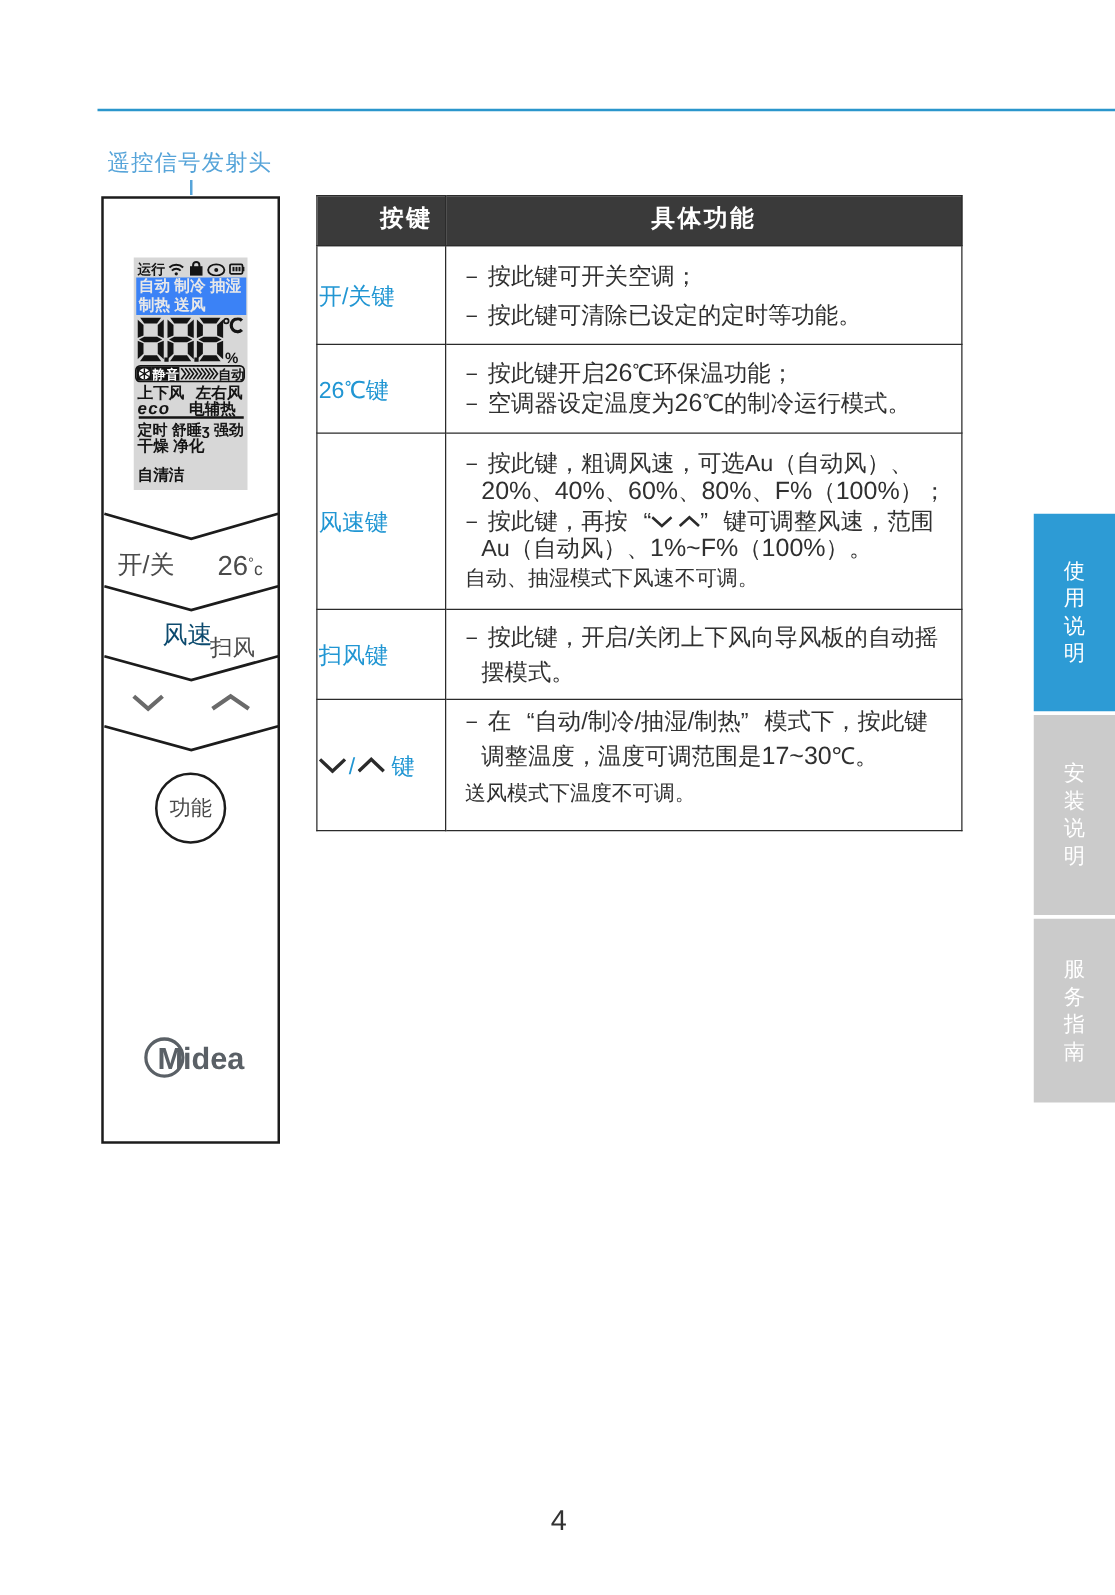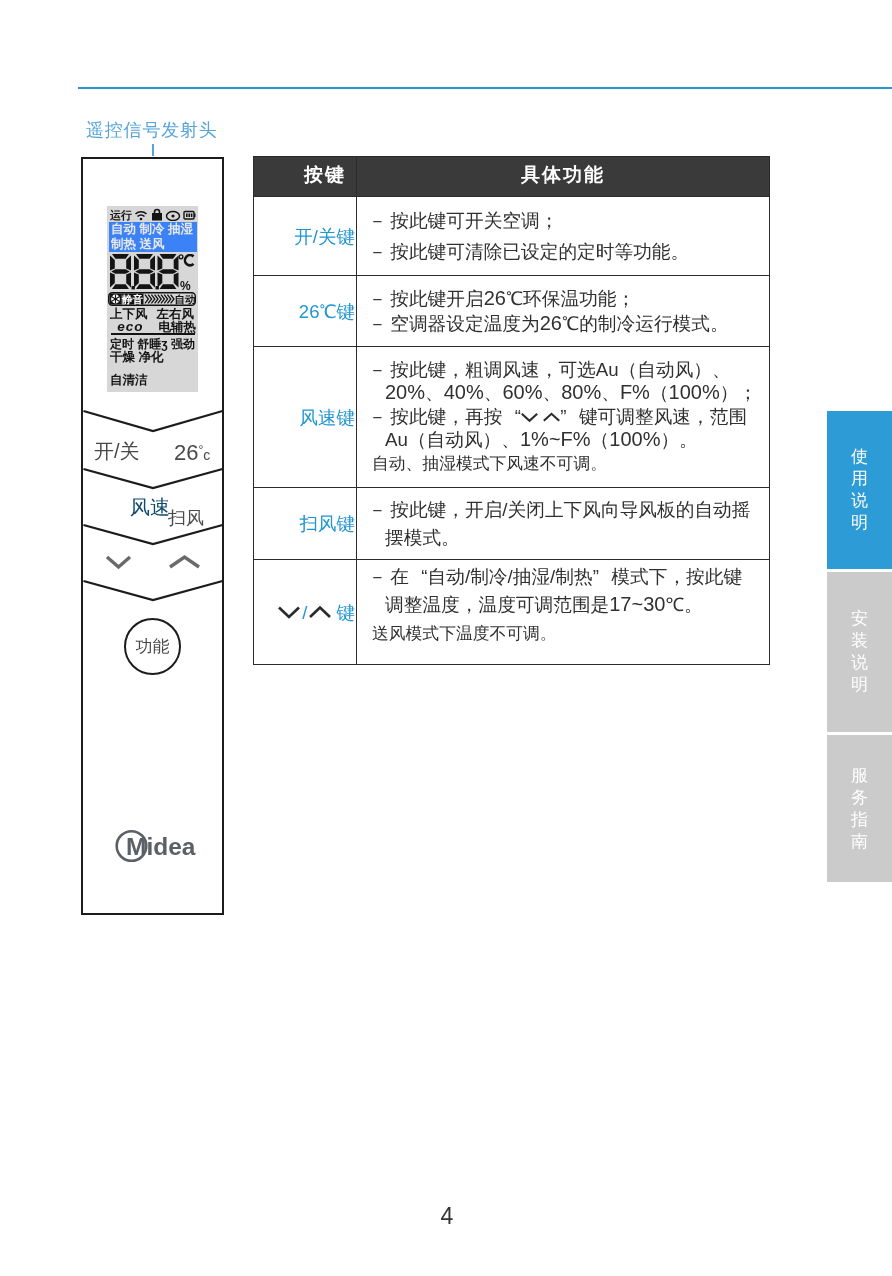--- a/index.html
+++ b/index.html
@@ -1,20 +1,20 @@
 <!DOCTYPE html>
 <html><head>
 <meta charset="utf-8">
 <style>
   html,body{margin:0;padding:0;}
   body{width:892px;height:1276px;position:relative;background:#fff;
        font-family:"Liberation Sans",sans-serif;overflow:hidden;}
   .abs{position:absolute;}
   table, table td{border:1.5px solid #2b2b2b;}
-  td.key{text-align:right;color:#2196d3;font-size:18.5px;}
+  td.key{text-align:left;color:#2196d3;font-size:18.5px;}
   td.fn{padding:0 6px 0 15px;line-height:23px;vertical-align:middle;font-size:18.7px;}
   .li{padding-left:13px;text-indent:-13px;}
   .li::before{content:"\FF0D";margin-left:-4px;letter-spacing:3.5px;}
   .note{font-size:16.8px;padding-left:0;text-indent:0;}
   .lat{font-size:20px;}
   .qq{display:inline-block;width:18.7px;text-indent:0;}
   .qa{text-align:right;}
   .qb{text-align:left;}
   .tab{left:827px;width:65px;position:absolute;display:flex;flex-direction:column;
        align-items:center;justify-content:center;color:#fff;font-size:17px;}
@@ -103,21 +103,21 @@
     <polyline points="53,2.6 56.4,7 53,11.4"></polyline>
     <polyline points="56.2,2.6 59.6,7 56.2,11.4"></polyline>
     <polyline points="59.4,2.6 62.8,7 59.4,11.4"></polyline>
     <polyline points="62.6,2.6 66,7 62.6,11.4"></polyline>
   </g>
   <text x="66.5" y="11" font-size="10.5" font-weight="bold" fill="#141414">自动</text>
 </svg>
 
 <div class="lcdrow" style="left:110px;top:306px;width:86px;">上下风<span style="display:inline-block;width:9px;"></span>左右风</div>
 
-<div class="lcdrow" style="left:110px;top:319px;width:86px;text-align:right;"><i style="font-size:13.5px;letter-spacing:1px;">eco</i><span style="display:inline-block;width:15px;"></span>电辅热</div>
+<div class="lcdrow" style="left:110px;top:319px;width:86px;"><i style="font-size:13.5px;letter-spacing:1px;">eco</i><span style="display:inline-block;width:15px;"></span>电辅热</div>
 
 <div class="abs" style="left:111px;top:333px;width:84px;height:2px;background:#141414;"></div>
 
 <div class="lcdrow" style="left:110px;top:336px;font-size:12px;">定时 舒睡ʒ 强劲</div>
 
 <div class="lcdrow" style="left:110px;top:349px;">干燥 净化</div>
 
 <div class="lcdrow" style="left:110px;top:372px;">自清洁</div>
 
 <svg class="abs" style="left:81px;top:157px;" width="144" height="759" viewBox="0 0 144 759">

